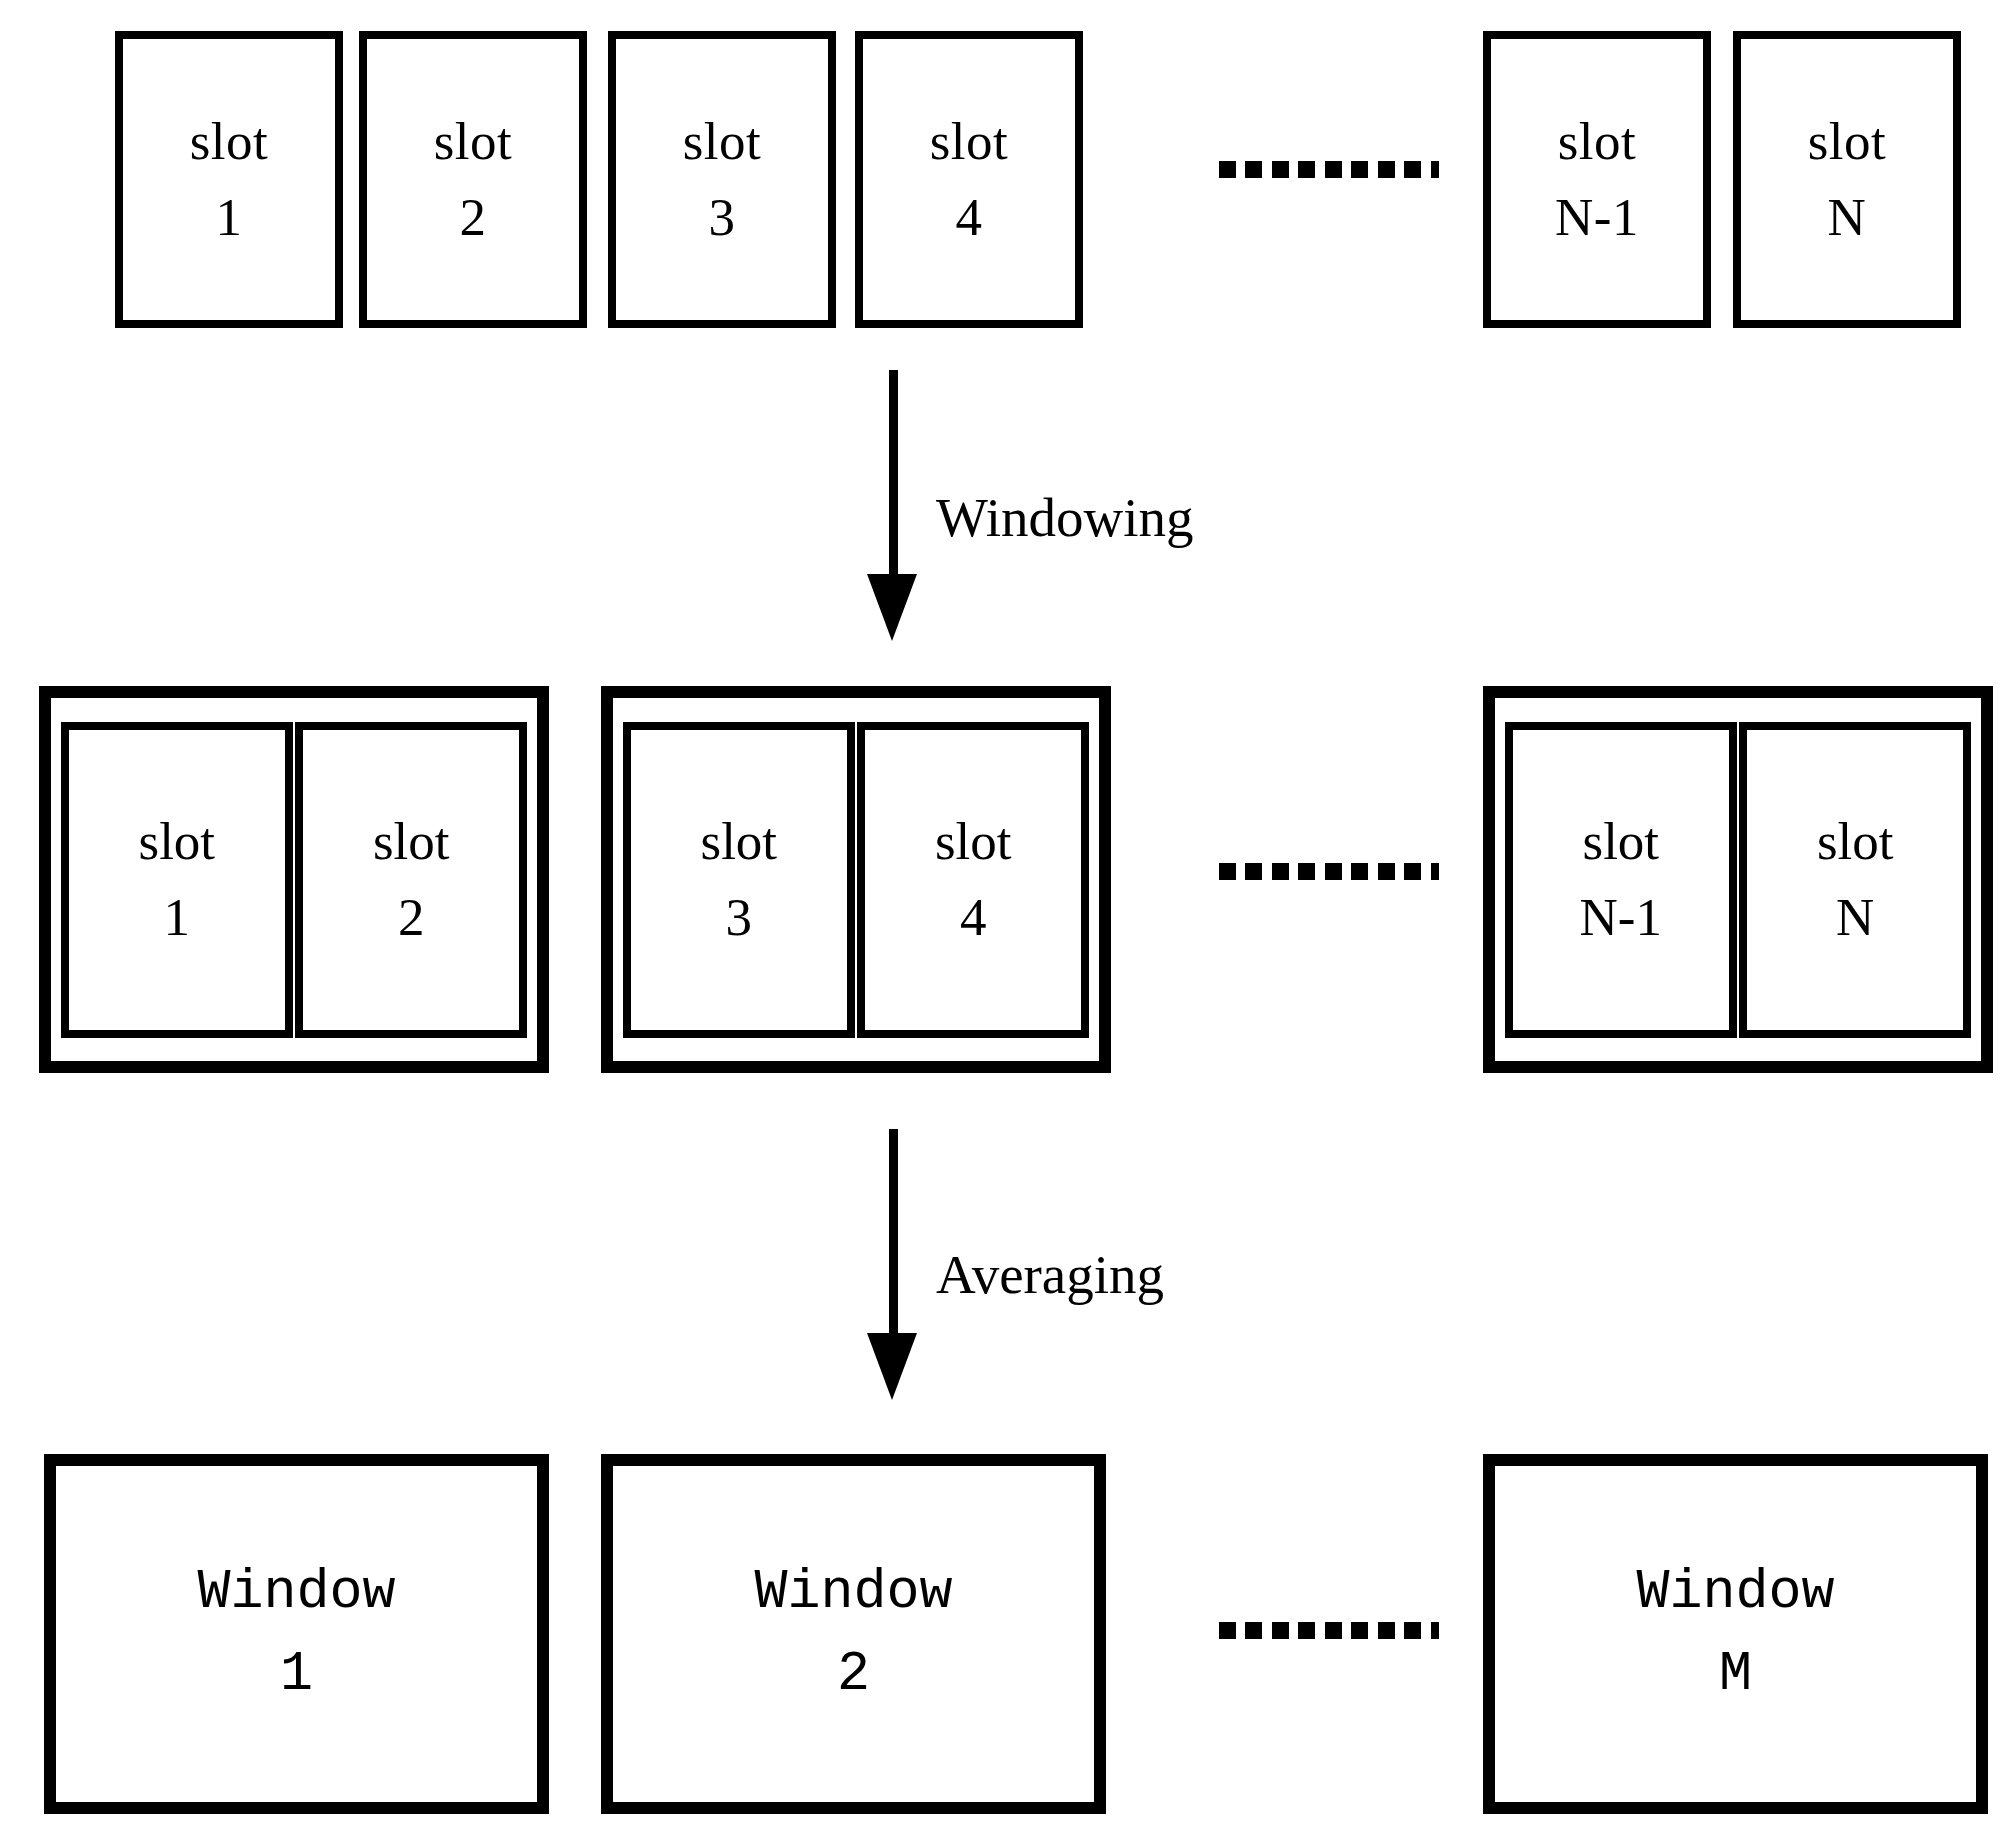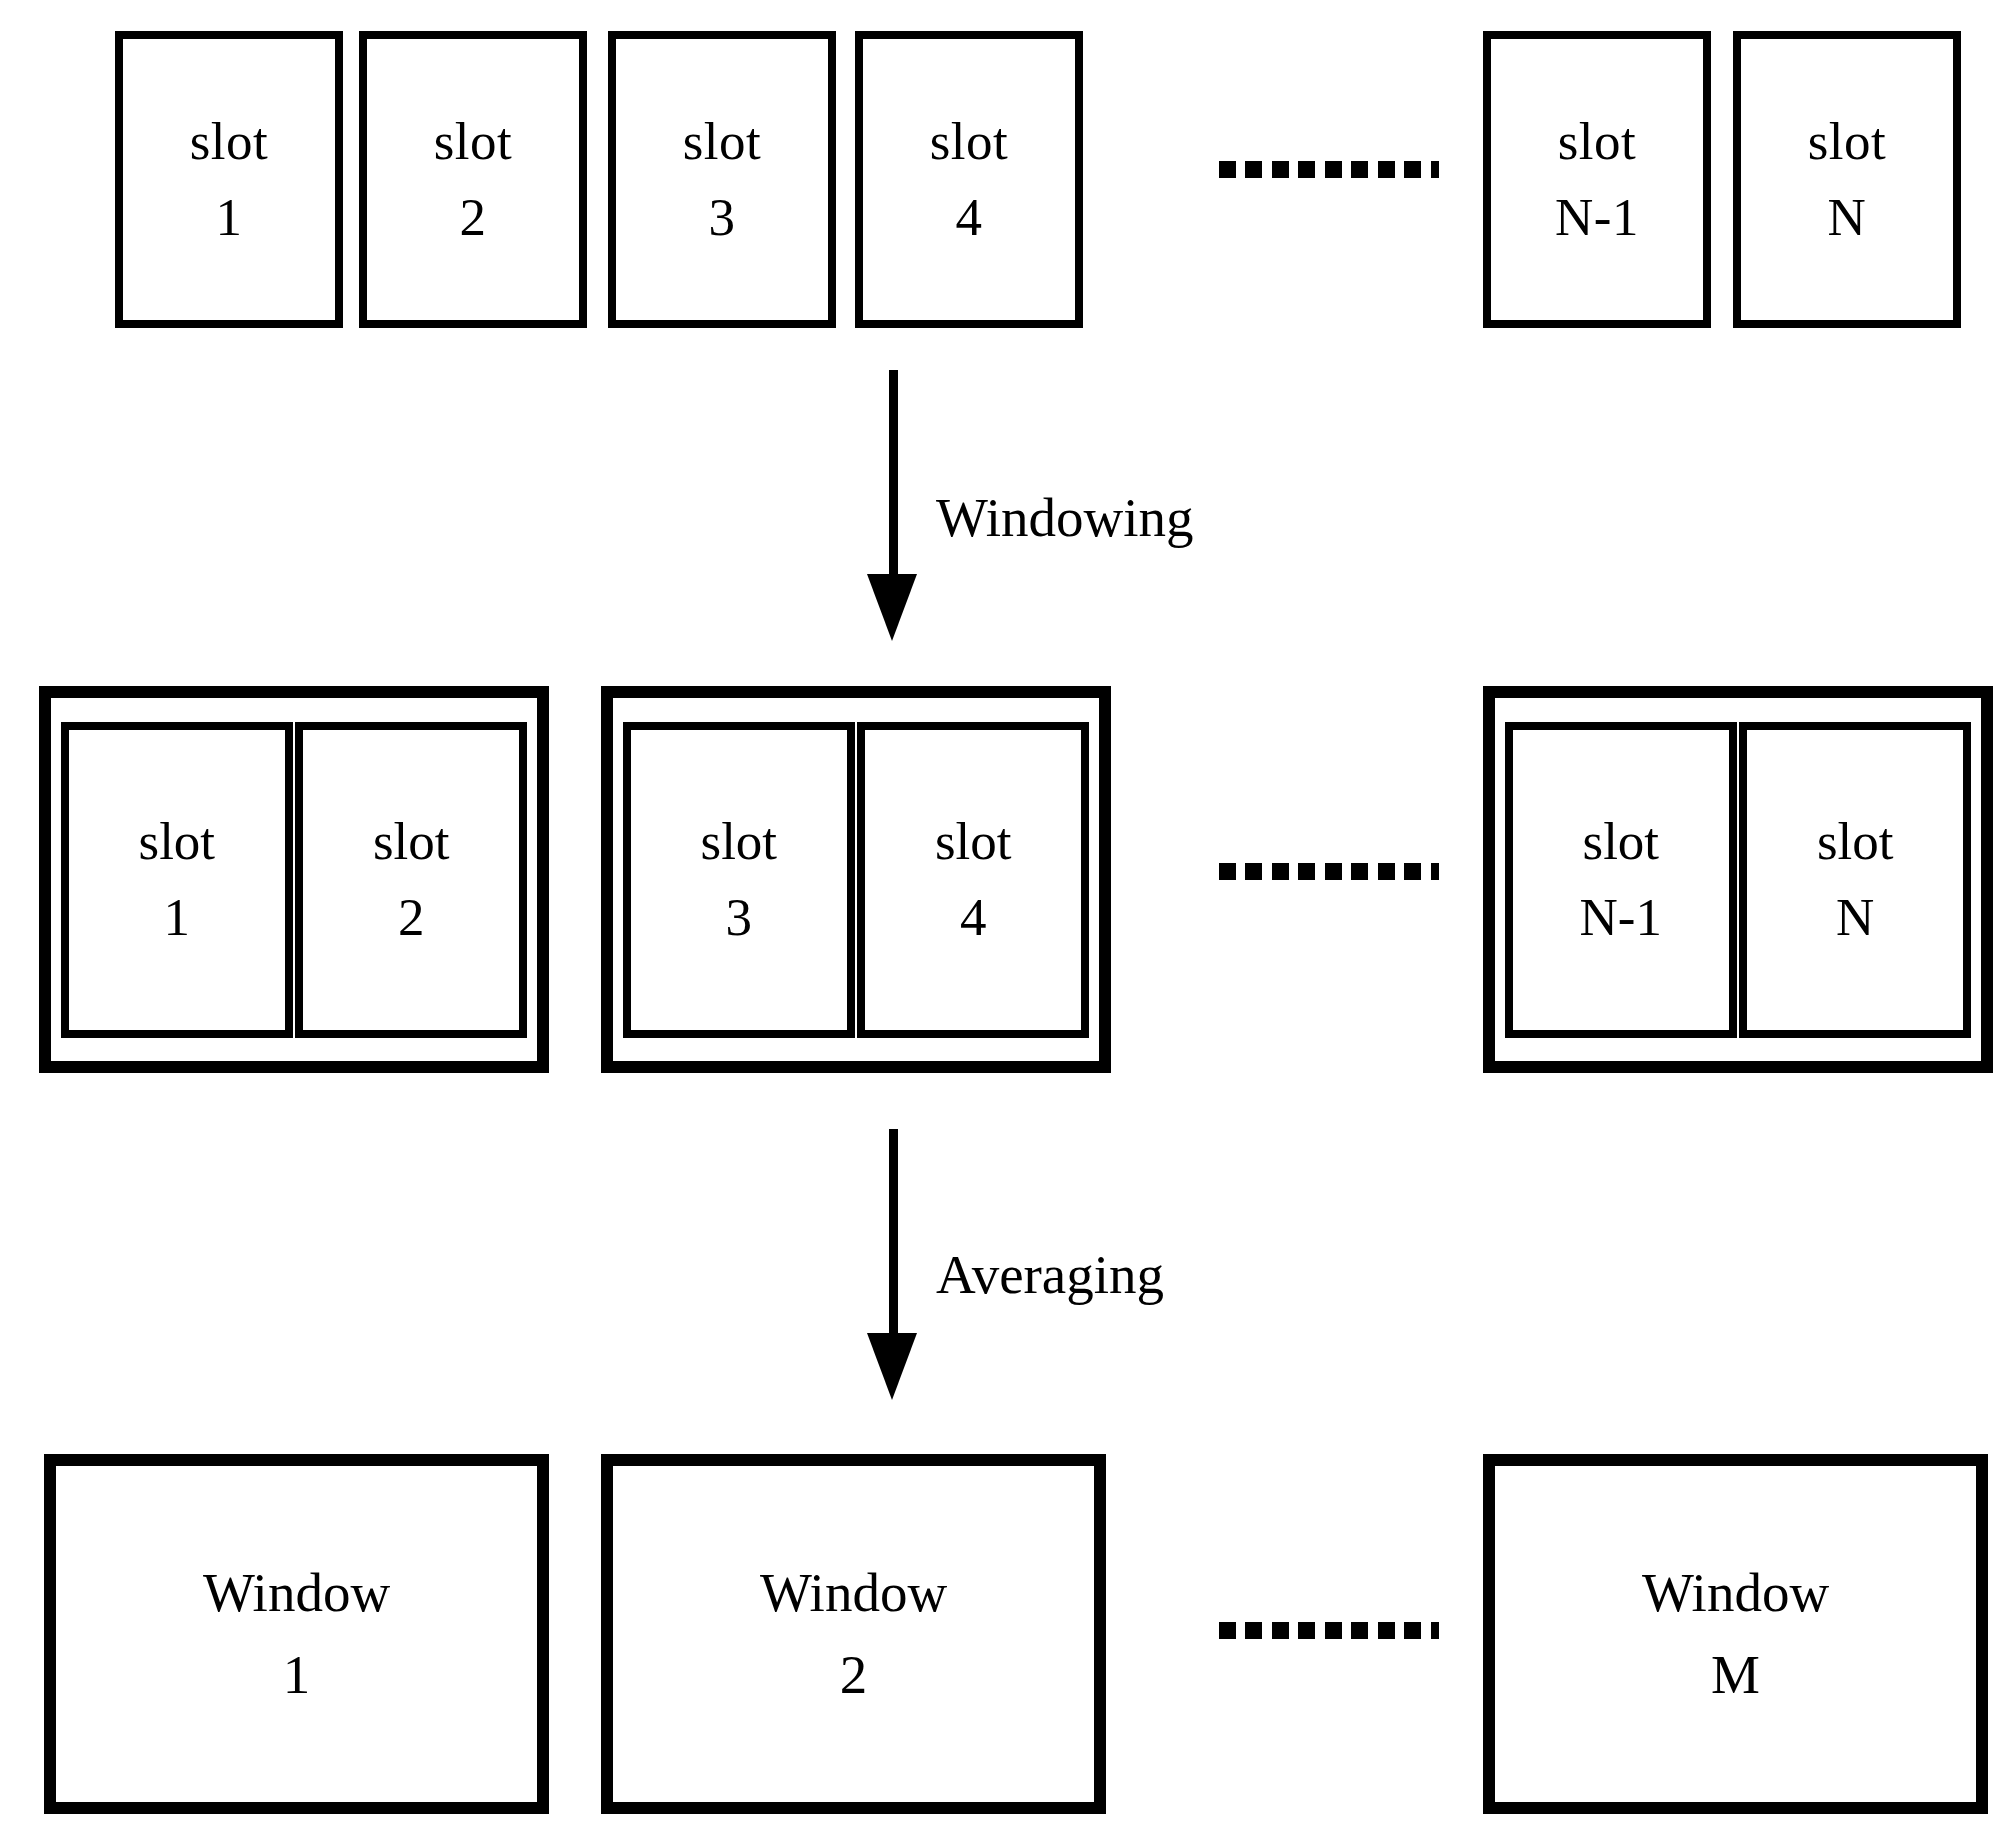--- a/index.html
+++ b/index.html
@@ -64,20 +64,21 @@
     background:#fff;
     display:flex;
     flex-direction:column;
     align-items:center;
     justify-content:center;
   }
   .window-box .lbl{
     font-size:55px;
     line-height:1.5;
     text-align:center;
+    font-family:Liberation Mono, monospace;
   }
 
   
   .dots{
     display:flex;
     align-items:center;
     gap:9.8px;
   }
   .dots i{
     display:block;

